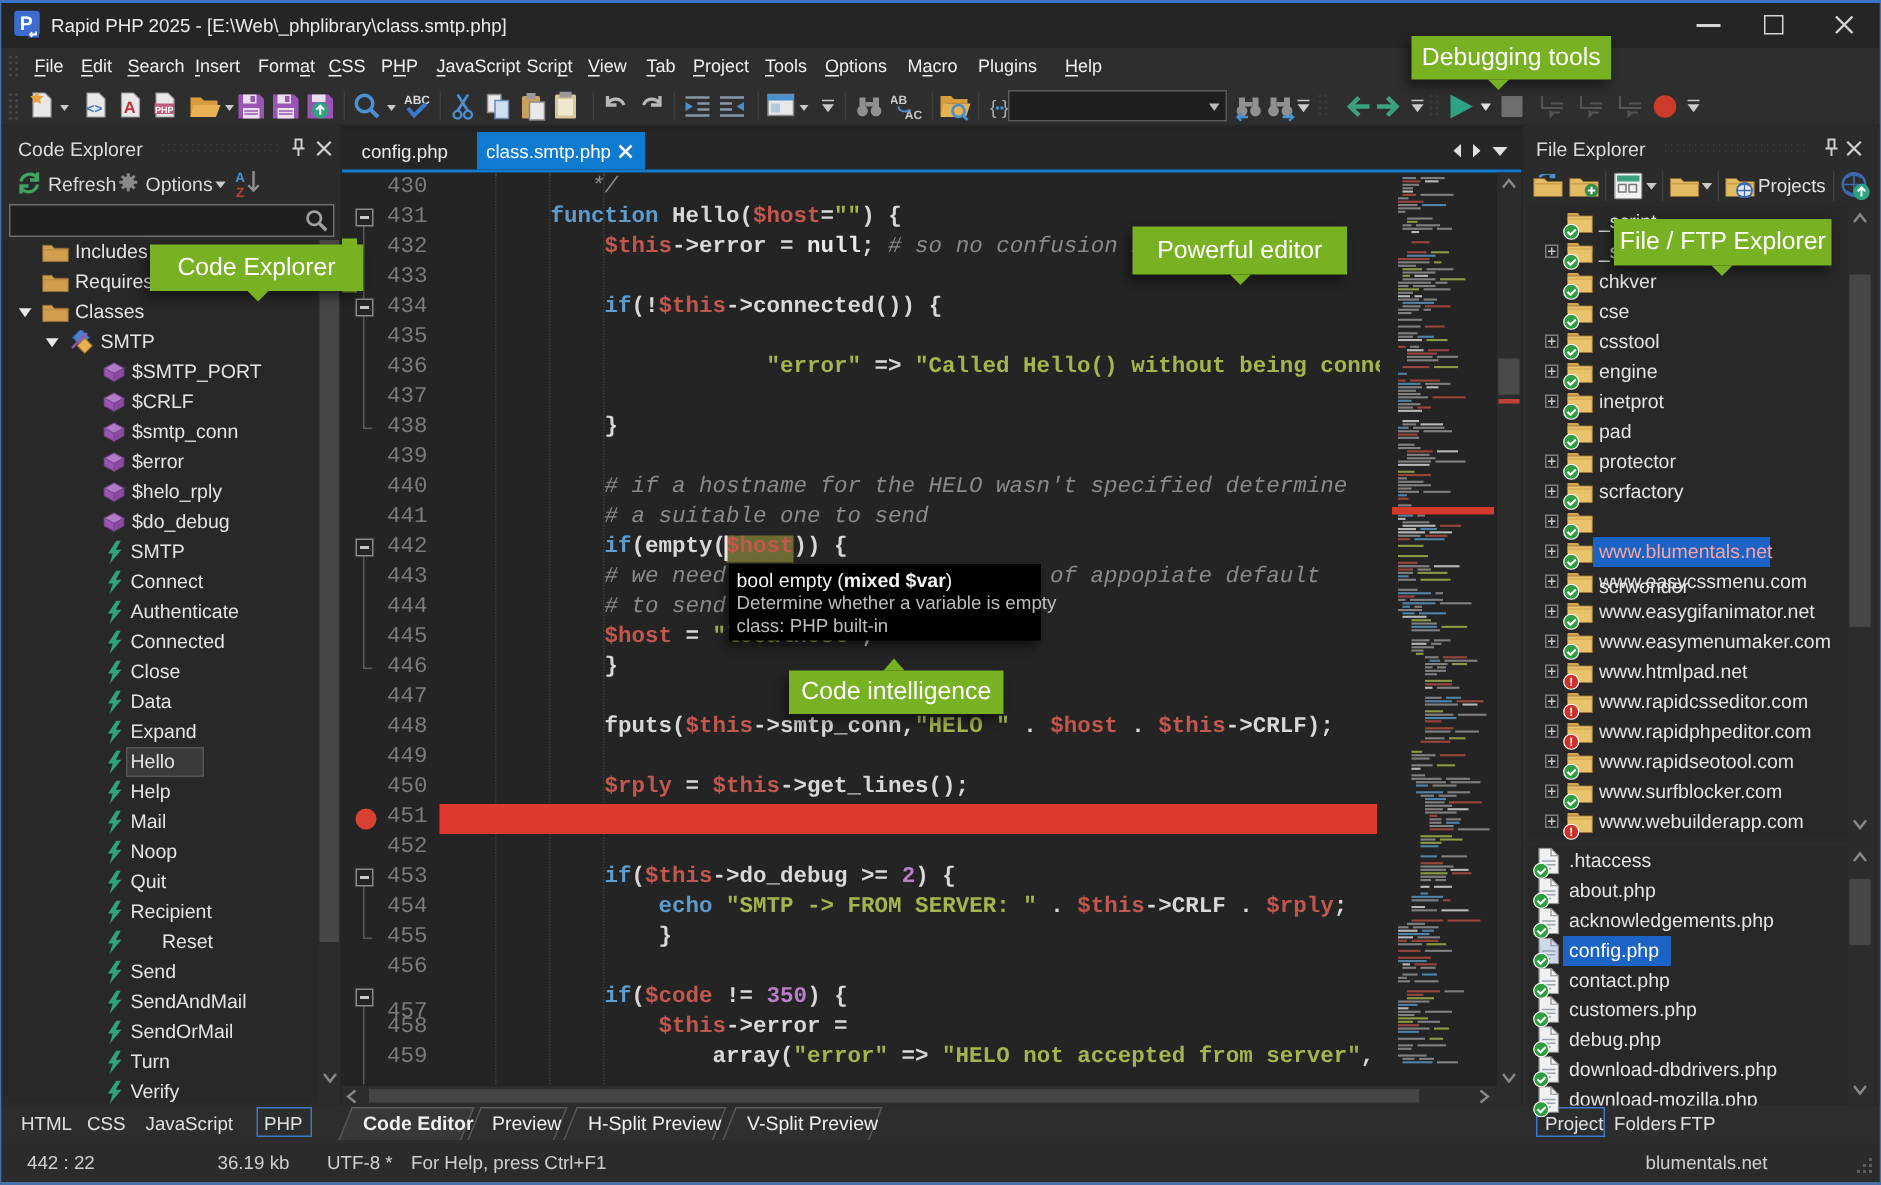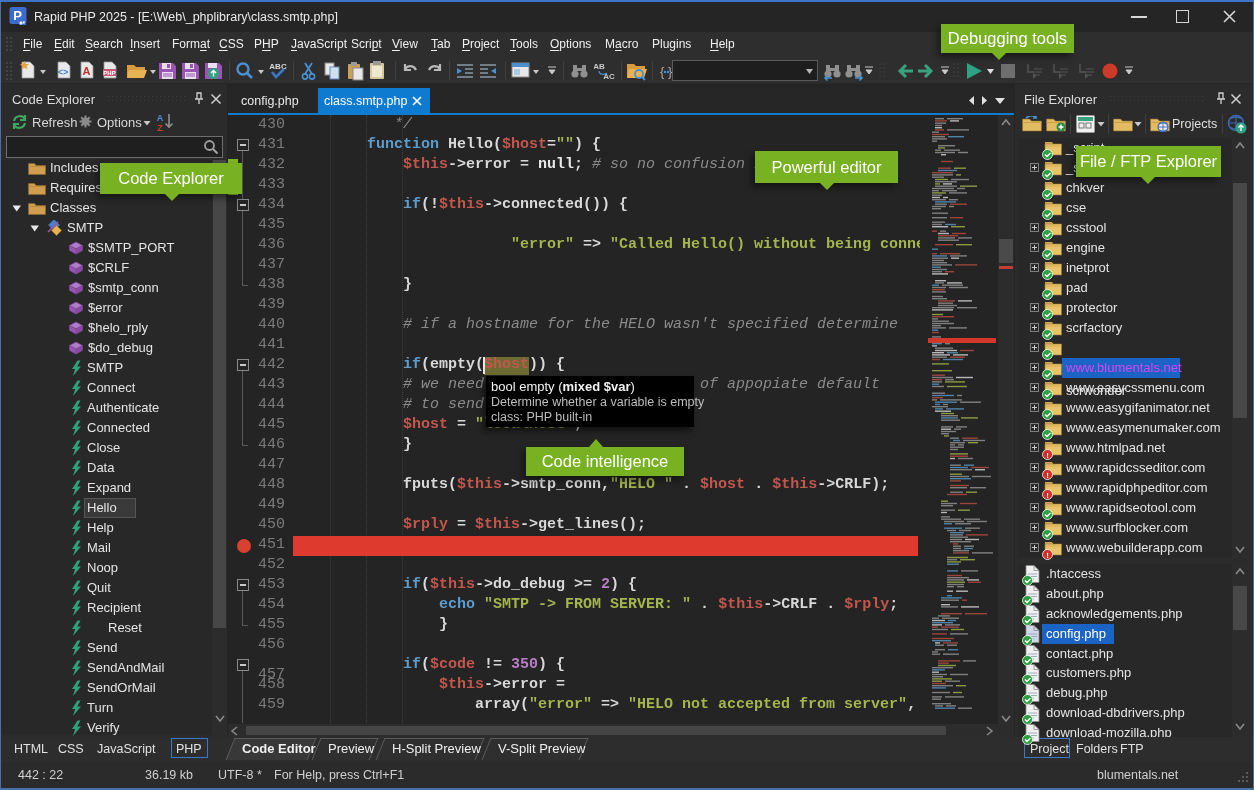--- a/index.html
+++ b/index.html
@@ -573,20 +573,21 @@
 <div class="abs" style="left:228px;top:115px;width:692px;height:609px;overflow:hidden;z-index:6;">
       <div class="cl" style="top:0px;"><span class="c">       */</span></div>
       <div class="cl" style="top:20px;">    <span class="k">function</span> Hello(<span class="v">$host</span>=<span class="s">""</span>) {</div>
       <div class="cl" style="top:40px;">        <span class="v">$this</span>-&gt;error = <span class="w">null</span>; <span class="c"># so no confusion is caused</span></div>
       <div class="cl" style="top:60px;"></div>
       <div class="cl" style="top:80px;">        <span class="k">if</span>(!<span class="v">$this</span>-&gt;connected()) {</div>
       <div class="cl" style="top:120px;">                    <span class="s">"error"</span> =&gt; <span class="s">"Called Hello() without being connected"</span>);</div>
       <div class="cl" style="top:160px;">        }</div>
       <div class="cl" style="top:180px;"></div>
       <div class="cl" style="top:200px;">        <span class="c"># if a hostname for the HELO wasn't specified determine</span></div>
+      <div class="cl" style="top:220px;">        <span class="c"># a suitable one to send</span></div>
       <div class="cl" style="top:240px;">        <span class="k">if</span>(empty(<span class="vh">$host</span>)) {</div>
       <div class="cl" style="top:260px;">        <span class="c"># we need to determine some sort of appopiate default</span></div>
       <div class="cl" style="top:280px;">        <span class="c"># to send to the server</span></div>
       <div class="cl" style="top:300px;">        <span class="v">$host</span> = <span class="s">"localhost"</span>;</div>
       <div class="cl" style="top:320px;">        }</div>
       <div class="cl" style="top:340px;"></div>
       <div class="cl" style="top:360px;">        fputs(<span class="v">$this</span>-&gt;smtp_conn,<span class="s">"HELO "</span> . <span class="v">$host</span> . <span class="v">$this</span>-&gt;CRLF);</div>
       <div class="cl" style="top:380px;"></div>
       <div class="cl" style="top:400px;">        <span class="v">$rply</span> = <span class="v">$this</span>-&gt;get_lines();</div>
       <div class="cl" style="top:440px;"></div>
@@ -1248,21 +1249,21 @@
 <svg class="abs" style="left:1044px;top:360px;z-index:10;" width="19" height="16" viewBox="0 0 19 16">
       <path d="M1 2 h7 l1.5 2.5 h-8.5 z" fill="#d4a44e"></path>
       <rect x="1" y="4" width="16.5" height="11" fill="#e9c36a" stroke="#9a7a38" stroke-width="0.6"></rect>
       <path d="M1 6 h16.5" stroke="#d4ab52" stroke-width="1"></path>
     </svg>
 <svg class="abs" style="left:1042px;top:369px;z-index:13;" width="11" height="11" viewBox="0 0 11 11">
       <circle cx="5.5" cy="5.5" r="5" fill="#2e9e40" stroke="#fff" stroke-width="0.8"></circle>
       <path d="M3 5.5 l2 2 l3.5 -3.5" stroke="#fff" stroke-width="1.4" fill="none"></path>
     </svg>
 <div class="abs" style="left:1062px;top:358px;width:118px;height:20px;background:#1b63c4;z-index:1;"></div>
-<div class="row13" style="left:1066px;top:360px;color:#d946ef;z-index:2;">www.blumentals.net</div>
+<div class="row13" style="left:1066px;top:360px;color:#fca5a5;z-index:2;">www.blumentals.net</div>
 <div class="abs" style="left:1030px;top:383px;width:9px;height:9px;border:1px solid #7e7e7e;background:#282828;z-index:2;">
       <div style="position:absolute;left:1px;top:3px;width:5px;height:1px;background:#c8c8c8"></div>
       <div style="position:absolute;left:3px;top:1px;width:1px;height:5px;background:#c8c8c8"></div>
     </div>
 <svg class="abs" style="left:1044px;top:380px;z-index:10;" width="19" height="16" viewBox="0 0 19 16">
       <path d="M1 2 h7 l1.5 2.5 h-8.5 z" fill="#d4a44e"></path>
       <rect x="1" y="4" width="16.5" height="11" fill="#e9c36a" stroke="#9a7a38" stroke-width="0.6"></rect>
       <path d="M1 6 h16.5" stroke="#d4ab52" stroke-width="1"></path>
     </svg>
 <svg class="abs" style="left:1042px;top:389px;z-index:13;" width="11" height="11" viewBox="0 0 11 11">
@@ -1515,21 +1516,21 @@
         <rect x="6" y="10" width="2" height="2"></rect>
         <rect x="10" y="10" width="2" height="2"></rect>
       </g>
     </svg>
 <div class="callout" style="left:941px;top:24px;width:133px;height:29px;">Debugging tools</div>
     <div class="ctipdown" style="left:992px;top:53px;"></div>
 <div class="callout" style="left:100px;top:163px;width:142px;height:31px;">Code Explorer</div>
     <div class="ctipdown" style="left:165px;top:194px;"></div>
 <div class="callout" style="left:755px;top:151px;width:143px;height:32px;">Powerful editor</div>
     <div class="ctipdown" style="left:820px;top:183px;"></div>
-<div class="callout" style="left:526px;top:447px;width:158px;height:29px;">Code intelligence</div>
+<div class="callout" style="left:526px;top:447px;width:143px;height:29px;">Code intelligence</div>
     <div class="ctipup" style="left:589px;top:439px;"></div>
 <div class="callout" style="left:1076px;top:146px;width:145px;height:31px;">File / FTP Explorer</div>
     <div class="ctipdown" style="left:1141px;top:177px;"></div>
 <div class="abs" style="left:486px;top:376px;width:208px;height:51px;background:#000;z-index:50;box-shadow:-3px 4px 6px rgba(0,0,0,0.5);">
       <div style="position:absolute;left:5px;top:3px;font-size:13px;color:#f2f2f2;white-space:pre;">bool empty (<b>mixed $var</b>)</div>
       <div style="position:absolute;left:5px;top:19px;font-size:12.5px;color:#bdbdbd;white-space:pre;">Determine whether a variable is empty</div>
       <div style="position:absolute;left:5px;top:34px;font-size:12.5px;color:#bdbdbd;white-space:pre;">class: PHP built-in</div>
     </div>
 </div>
 </body></html>

